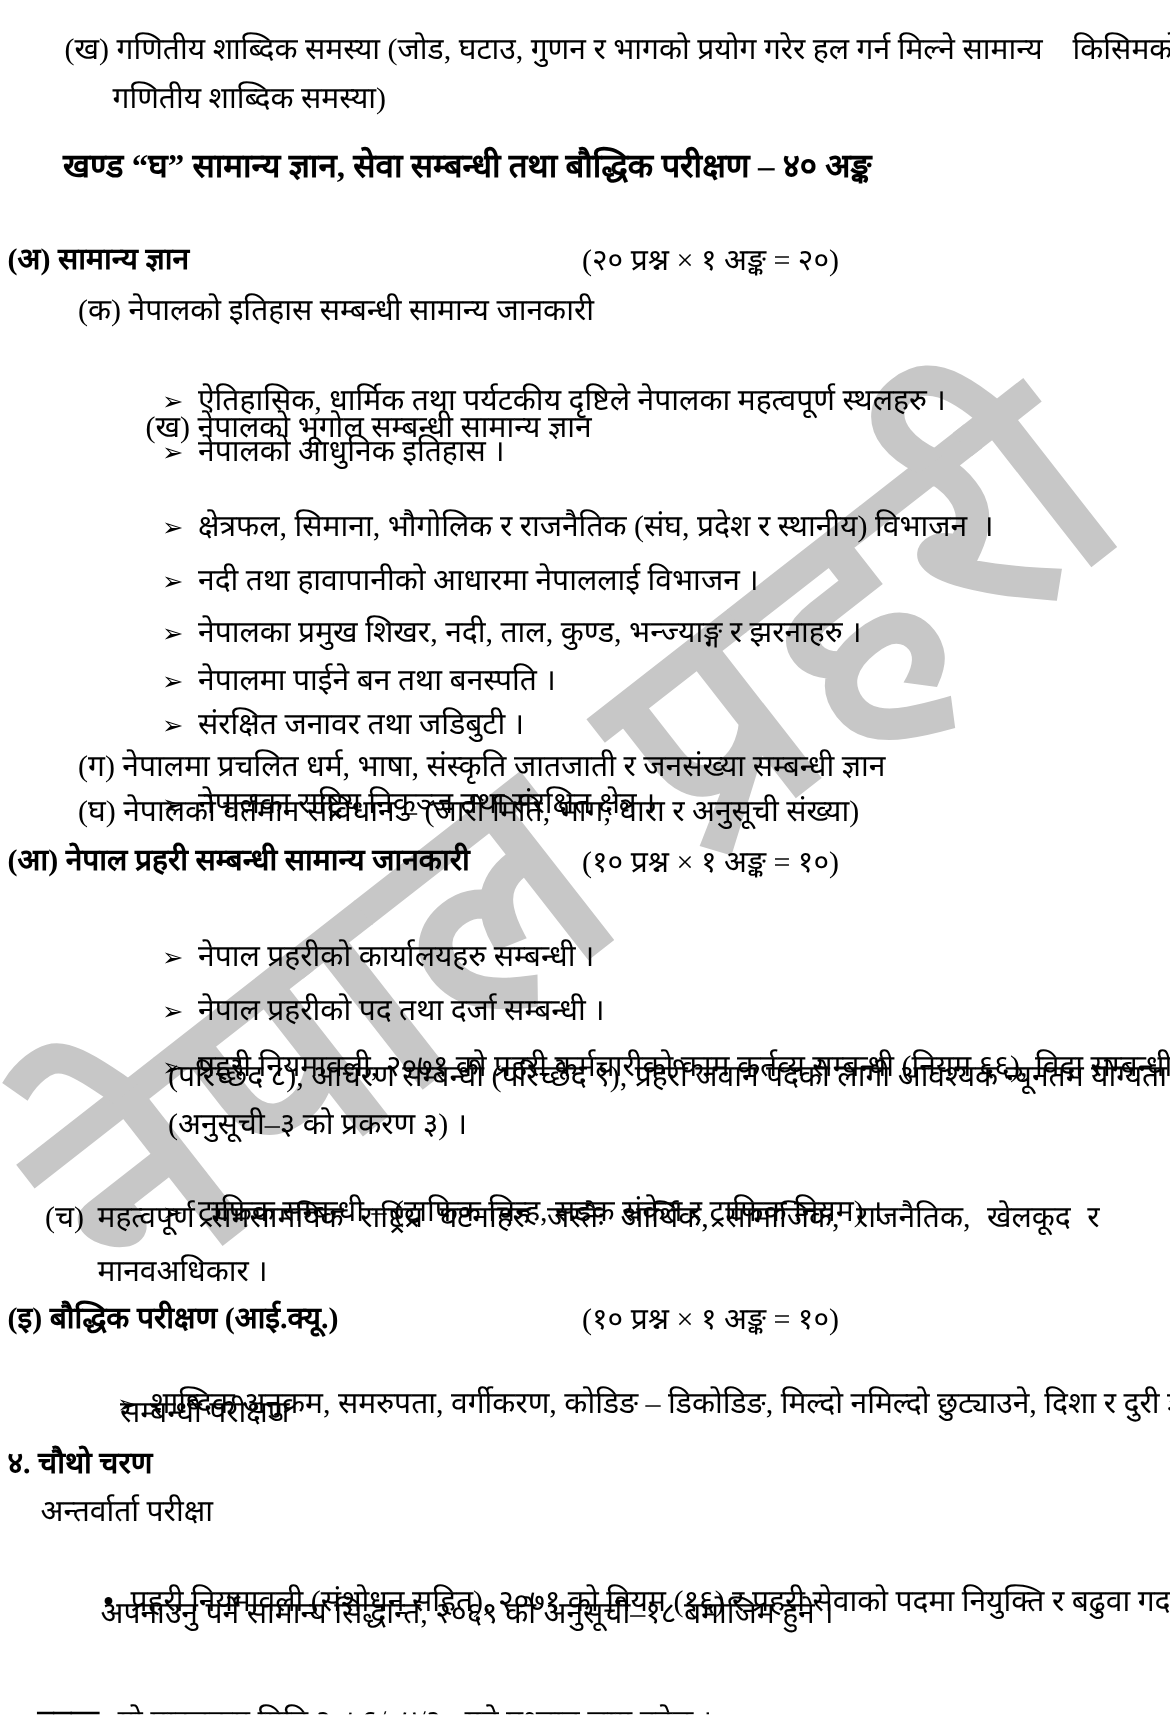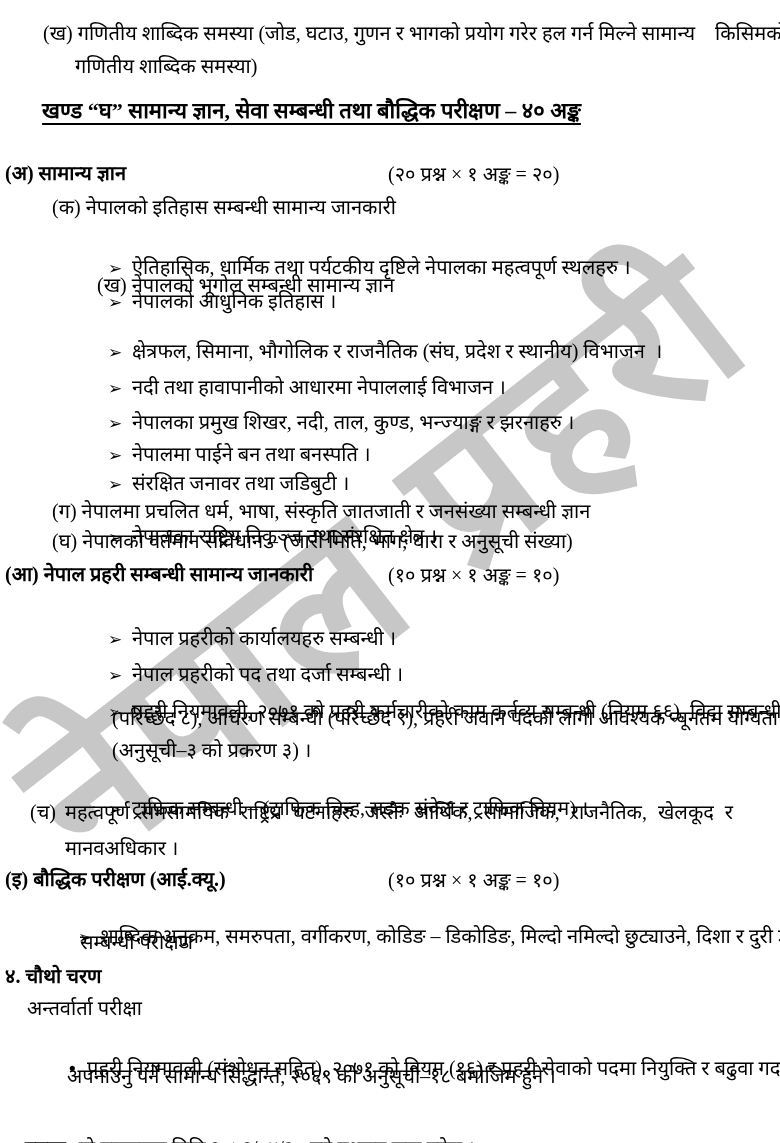--- a/index.html
+++ b/index.html
@@ -26,21 +26,21 @@
     position:absolute;
     font-size:20px;line-height:26px;
     white-space:pre;
     z-index:1;
   }
   .ln span{white-space:pre;}
   .bold{font-weight:700;}
   .heading{
     position:absolute;top:94px;left:0;width:623px;
     text-align:center;font-weight:700;font-size:22px;
-    text-decoration:underline;text-underline-offset:5px;
+    text-underline-offset:5px;
     z-index:1;white-space:pre;
   }
   .mk{display:inline-block;width:24px;font-family:"DejaVu Sans",sans-serif;font-size:17px;}
   .mk2{display:inline-block;width:22px;font-family:"DejaVu Sans",sans-serif;font-size:17px;}
   .mkdot{display:inline-block;width:20px;font-family:"DejaVu Sans",sans-serif;font-size:18px;}
   .stretch{word-spacing:6px;}
   .note-label{font-weight:700;margin-right:6px;}
 </style>
 </head>
 <body>

